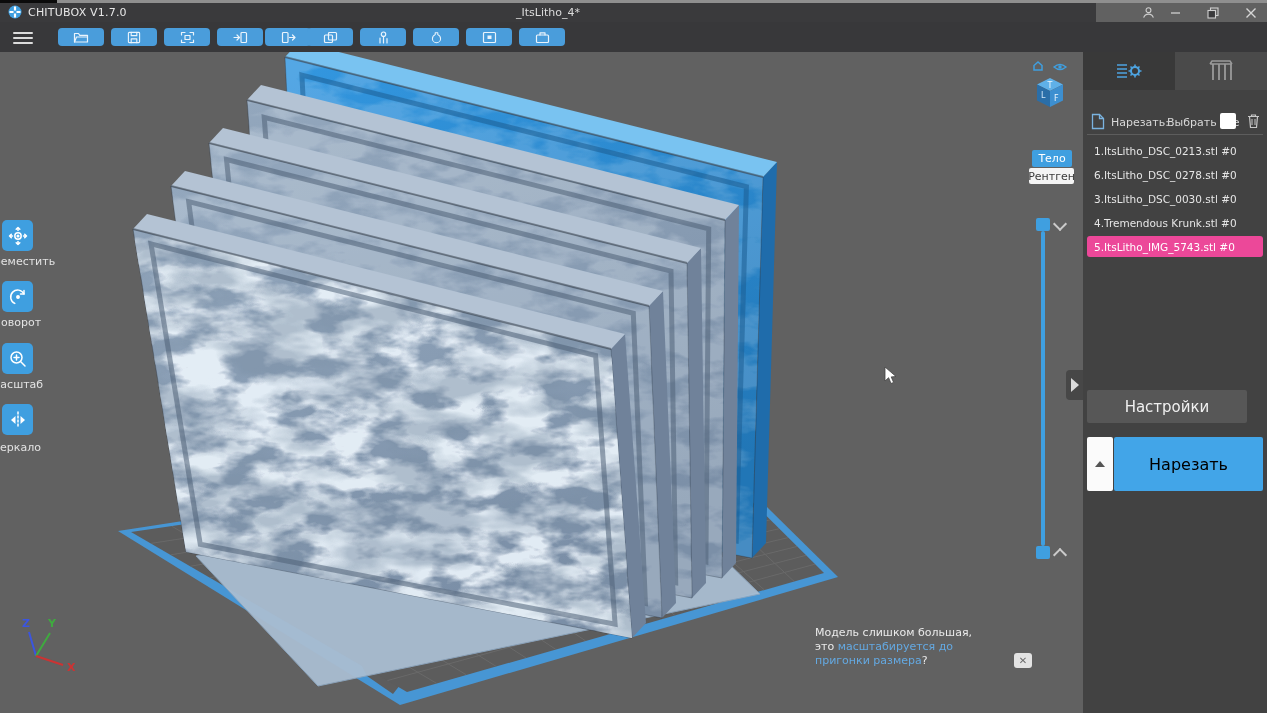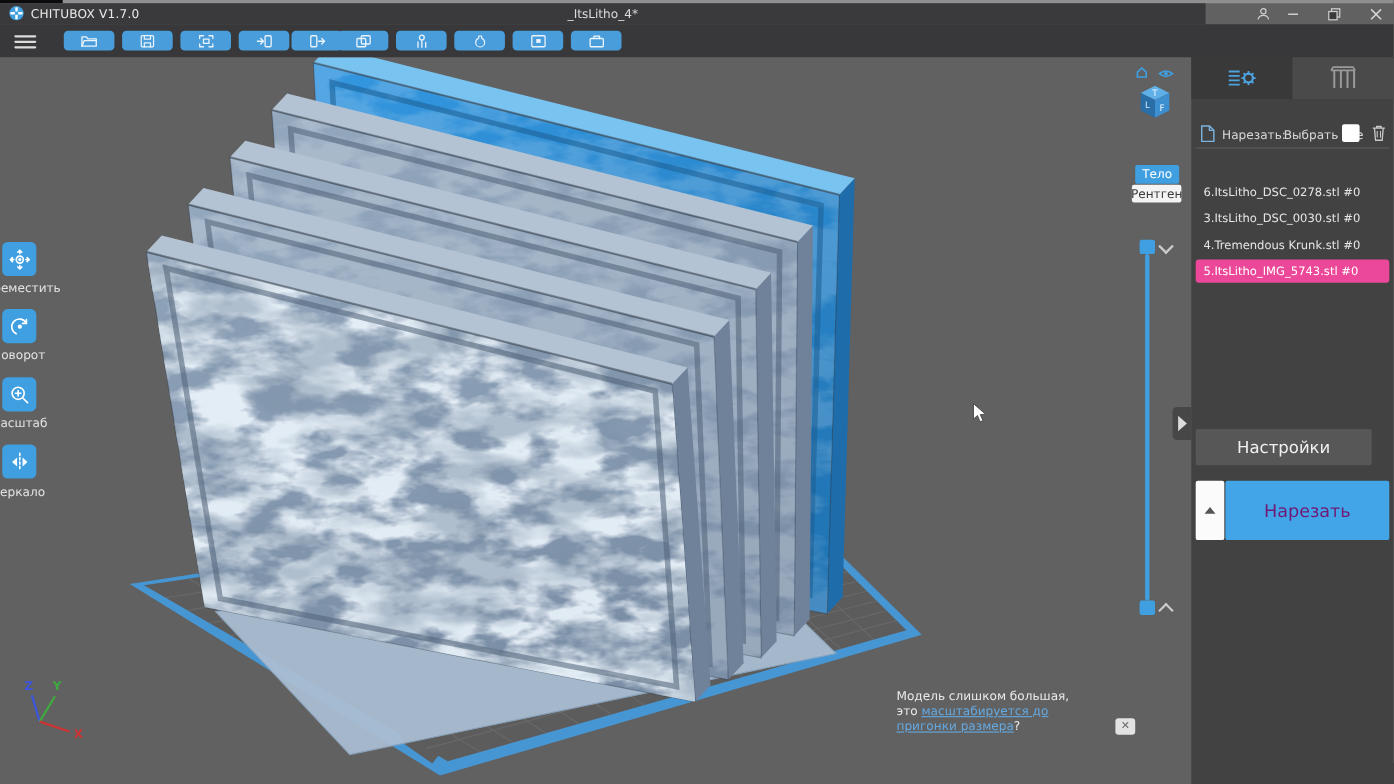--- a/index.html
+++ b/index.html
@@ -41,21 +41,21 @@
   #slider-track{position:absolute;left:1041px;top:179px;width:4px;height:315px;background:#3f9fe0;border-radius:2px;}
   .slider-handle{position:absolute;left:1036px;width:14px;height:13px;background:#3f9fe0;border-radius:2px;cursor:pointer;}
   .chev{position:absolute;width:8px;height:8px;border-right:2px solid #cbcbcb;border-bottom:2px solid #cbcbcb;}
   #chev-top{left:1055px;top:167px;transform:rotate(45deg);}
   #chev-bottom{left:1055px;top:498px;transform:rotate(-135deg);}
   
   #panel-collapse{position:absolute;left:1066px;top:318px;width:17px;height:30px;background:#474747;border-radius:4px 0 0 4px;cursor:pointer;}
   #panel-collapse .tri{position:absolute;left:5px;top:8px;width:0;height:0;border-top:7px solid transparent;border-bottom:7px solid transparent;border-left:8px solid #dcdcdc;}
   
   #notification{position:absolute;left:815px;top:574px;width:190px;font-size:11px;line-height:14px;color:#eaeaea;}
-  #notification a{color:#64a9e2;text-decoration:underline;cursor:pointer;}
+  #notification a{color:#64a9e2;cursor:pointer;}
   #notif-close{position:absolute;left:1014px;top:601px;width:18px;height:15px;background:#e3e3e3;border-radius:3px;
                color:#6b6b6b;font-size:10px;display:flex;align-items:center;justify-content:center;cursor:pointer;}
   #cursor{position:absolute;left:884px;top:314px;}
   #axis{position:absolute;left:10px;top:555px;}
   #axis text{font-size:11px;font-weight:bold;}
   
   #right-panel{position:absolute;left:1083px;top:52px;width:184px;height:661px;background:#424242;}
   .rtab{position:absolute;top:0;width:92px;height:38px;display:flex;align-items:center;justify-content:center;cursor:pointer;}
   #tab-objects{left:0;background:#393939;}
   #tab-supports{left:92px;background:#4a4a4a;}
@@ -67,21 +67,21 @@
   #trash-icon{position:absolute;left:158px;top:1px;cursor:pointer;}
   #objects-divider{position:absolute;left:4px;top:82px;width:176px;height:1px;background:#5d5d5d;}
   .obj-row{position:absolute;left:4px;width:176px;height:21px;color:#e6e6e6;font-size:10.5px;
            display:flex;align-items:center;padding-left:7px;box-sizing:border-box;border-radius:3px;cursor:pointer;}
   .obj-row.selected{background:#ec4899;color:#fff;}
   #settings-button{position:absolute;left:4px;top:338px;width:160px;height:33px;background:#575757;border:none;border-radius:2px;
                    color:#f0f0f0;font-size:15px;cursor:pointer;font-family:inherit;}
   #slice-up{position:absolute;left:4px;top:385px;width:26px;height:54px;background:#fbfbfb;border:none;border-radius:2px;cursor:pointer;}
   #slice-up .up{position:absolute;left:8px;top:24px;width:0;height:0;border-left:5px solid transparent;border-right:5px solid transparent;border-bottom:6px solid #555;}
   #slice-button{position:absolute;left:31px;top:385px;width:149px;height:54px;background:#42a5e8;border:none;border-radius:2px;
-                color:#701a75;font-size:16px;cursor:pointer;font-family:inherit;}
+                color:#000000;font-size:16px;cursor:pointer;font-family:inherit;}
 </style>
 </head>
 <body>
 
 <div id="top-strip">
     <div class="blackseg"></div>
   </div>
 
 <div id="titlebar">
   <svg id="app-logo" viewBox="0 0 14 14">
@@ -410,20 +410,21 @@
     <span id="objects-label">Нарезать:</span>
     <span id="select-all-label">Выбрать все</span>
     <div id="select-all-box"></div>
     <svg id="trash-icon" width="13" height="16" viewBox="0 0 13 16">
       <path d="M1 3.5h11M4.5 3.5V2h4v1.5M2.5 3.5l1 11h6l1-11" fill="none" stroke="#c8c8c8" stroke-width="1.2"></path>
       <path d="M5 6v6M8 6v6" stroke="#c8c8c8" stroke-width="1"></path>
     </svg>
   </div>
   <div id="objects-divider"></div>
 
+  <div class="obj-row" style="top:88px">1.ItsLitho_DSC_0213.stl #0</div>
   <div class="obj-row" style="top:112px">6.ItsLitho_DSC_0278.stl #0</div>
   <div class="obj-row" style="top:136px">3.ItsLitho_DSC_0030.stl #0</div>
   <div class="obj-row" style="top:160px">4.Tremendous Krunk.stl #0</div>
   <div class="obj-row selected" style="top:184px">5.ItsLitho_IMG_5743.stl #0</div>
 
   <button id="settings-button">Настройки</button>
   <button id="slice-up">
       <span class="up"></span>
     </button>
   <button id="slice-button">Нарезать</button>

